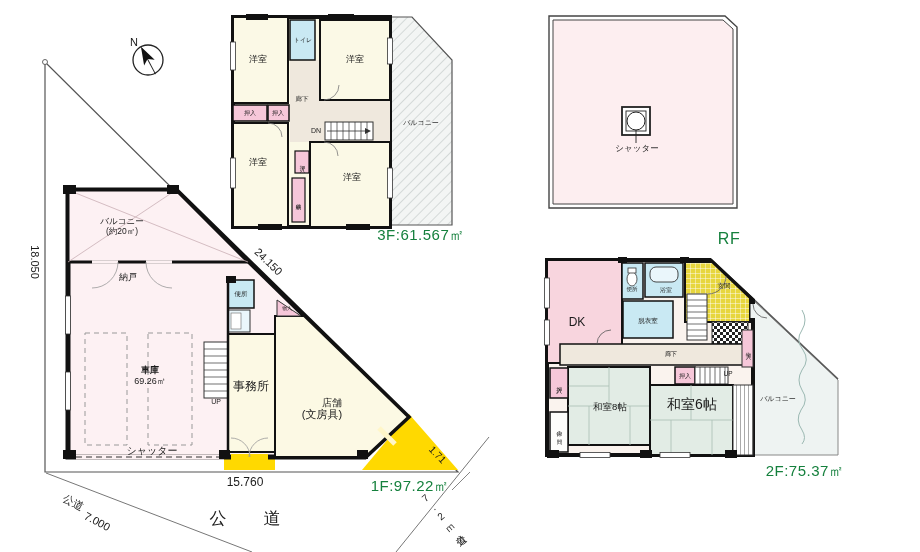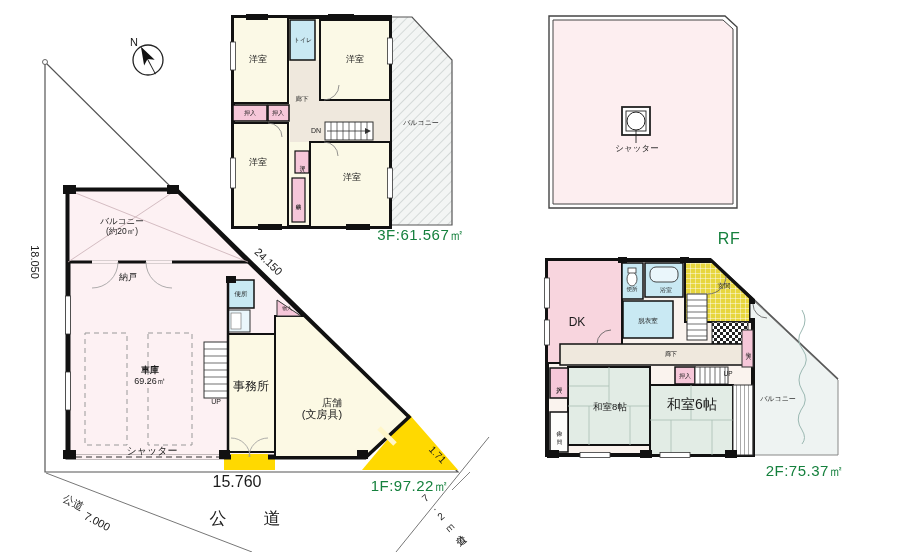--- a/index.html
+++ b/index.html
@@ -237,21 +237,21 @@
         <rect x="140" y="9" width="9" height="6"></rect>
       <rect x="7" y="202" width="12" height="8"></rect>
         <rect x="100" y="202" width="12" height="8"></rect>
       <rect x="185" y="202" width="12" height="8"></rect>
     </g>
   </svg>
 
   <div class="lbl" style="left:134px;top:43px;font-size:11px">N</div>
   <div class="lbl" style="left:34px;top:262px;font-size:11px;transform:translate(-50%,-50%) rotate(90deg)">18.050</div>
   <div class="lbl" style="left:268px;top:262px;font-size:11px;transform:translate(-50%,-50%) rotate(44deg)">24.150</div>
-  <div class="lbl" style="left:237px;top:482px;font-size:16px">15.760</div>
+  <div class="lbl" style="left:245px;top:482px;font-size:12px">15.760</div>
   <div class="lbl" style="left:437px;top:455px;font-size:10px;transform:translate(-50%,-50%) rotate(46deg)">1.71</div>
   <div class="lbl" style="left:73px;top:503px;font-size:11px;transform:translate(-50%,-50%) rotate(28deg)">公道</div>
   <div class="lbl" style="left:97px;top:522px;font-size:11px;transform:translate(-50%,-50%) rotate(28deg)">7.000</div>
   <div class="lbl" style="left:250px;top:519px;font-size:17px;letter-spacing:10px">公　道</div>
   <div class="lbl v" style="left:437px;top:513px;font-size:10px;transform:translate(-50%,-50%) rotate(-40deg)">7.2ｍ公道</div>
   <div class="lbl" style="left:122px;top:221px;font-size:8.5px">バルコニー</div>
   <div class="lbl" style="left:122px;top:231px;font-size:8.5px">(約20㎡)</div>
   <div class="lbl" style="left:128px;top:278px;font-size:9px">納戸</div>
   <div class="lbl" style="left:150px;top:371px;font-size:9px;font-weight:600">車庫</div>
   <div class="lbl" style="left:150px;top:382px;font-size:9px">69.26㎡</div>

